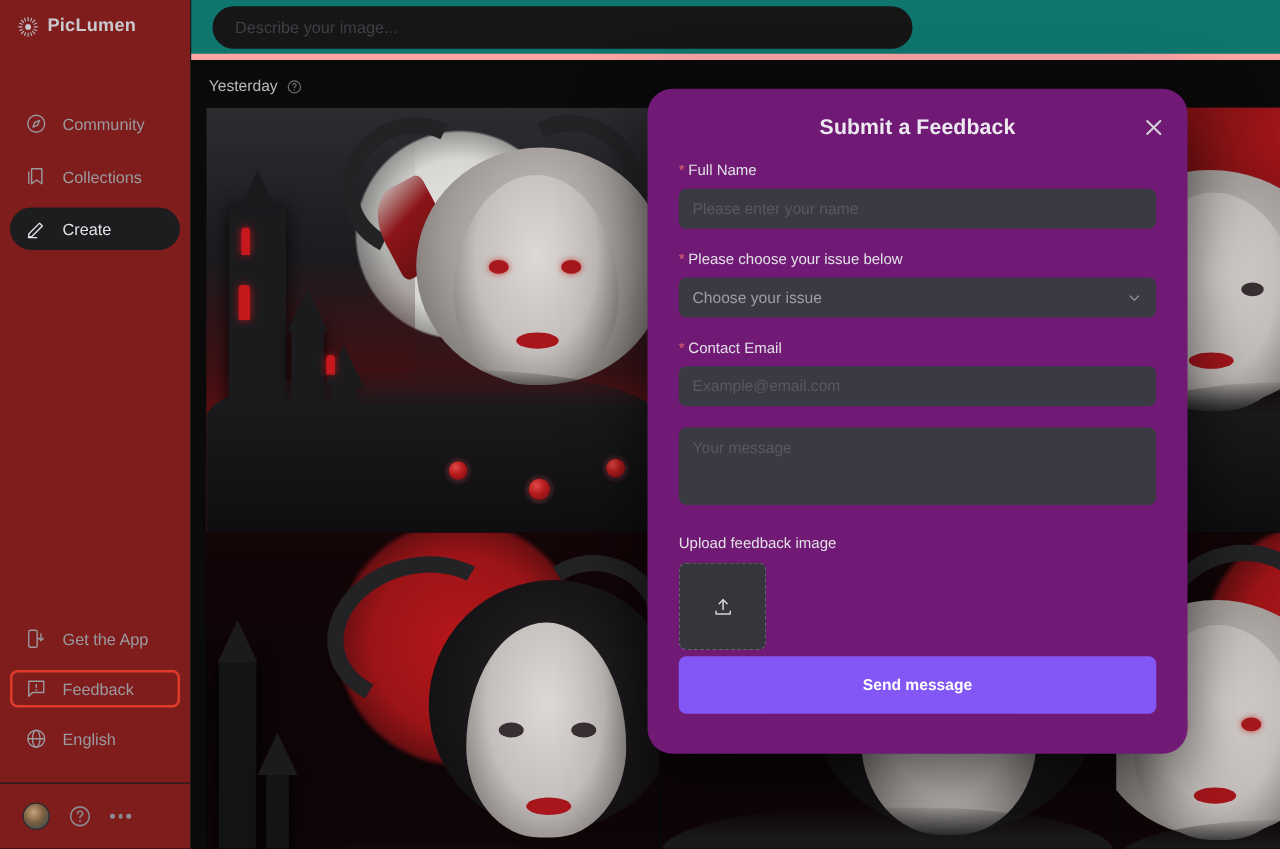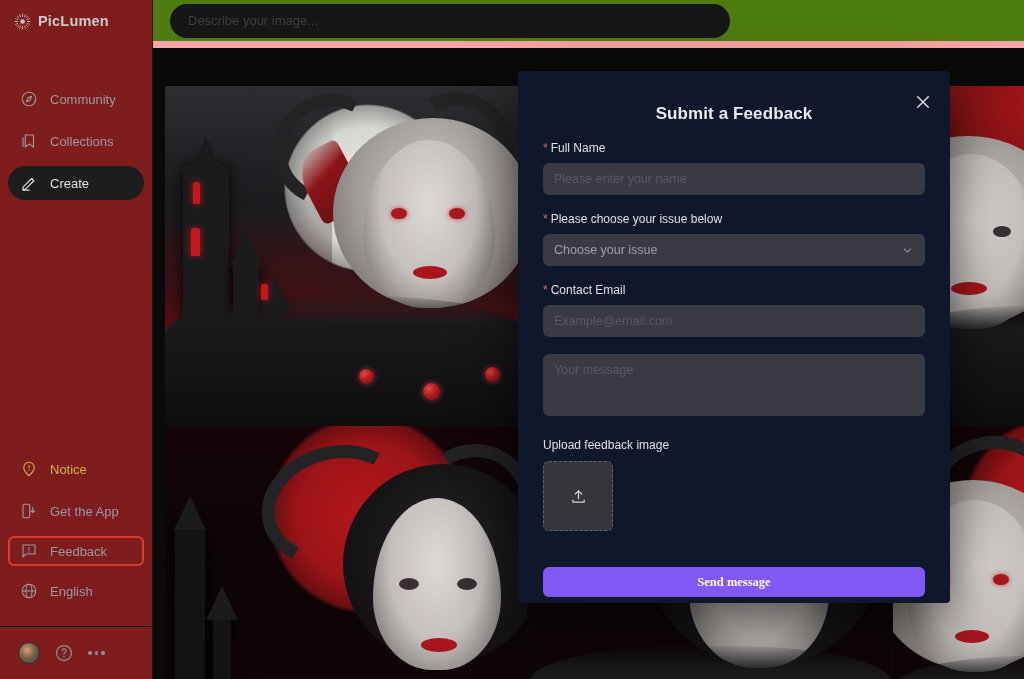--- a/index.html
+++ b/index.html
@@ -57,21 +57,21 @@
     background: radial-gradient(circle at 40% 35%, #c8a47a 0%, #7d5f42 45%, #2a4a55 100%);
     border: 1px solid #2c2c30; flex: 0 0 auto;
   }
   .round-ic { width: 20px; height: 20px; color: #8c8c92; flex:0 0 auto; }
   .dots { display: flex; gap: 3px; align-items: center; }
   .dots i { width: 3.5px; height: 3.5px; border-radius: 50%; background: #8c8c92; display:block; }
 
   
   #topbar {
     position: absolute; left: 153px; top: 0; right: 0; height: 48px;
-    background: #4d7c0f; border-bottom: 7px solid #fca5a5;
+    background: #0f766e; border-bottom: 5px solid #fca5a5;
     display: flex; align-items: center;
   }
   .prompt-pill {
     margin-left: 17px; width: 560px; height: 34px;
     background: #161617; border-radius: 18px;
     display: flex; align-items: center; padding: 0 18px;
     color: #3f3f45; font-size: 13px; cursor: text;
   }
 
   
@@ -173,24 +173,24 @@
   .gem {
     position: absolute; border-radius: 50%;
     background: radial-gradient(circle at 35% 32%, #e04a44 0%, #b31a1c 45%, #6c0e10 100%);
     box-shadow: 0 0 6px rgba(190,30,30,.55), 0 0 0 3px rgba(30,30,34,.9);
   }
 
   
   #modal {
     position: absolute; left: 518px; top: 71px;
     width: 432px; height: 532px;
-    background: #0f172a;
-    border-radius: 4px;
+    background: #701a75;
+    border-radius: 20px;
     box-shadow: 0 18px 60px rgba(0,0,0,.65);
-    padding: 12px 25px;
+    padding: 0 25px;
     z-index: 20;
   }
   .modal-title {
     text-align: center; color: #eceaf0; font-size: 17px; font-weight: 700;
     padding-top: 21px; letter-spacing: .1px;
   }
   .modal-close {
     position: absolute; right: 18px; top: 22px;
     width: 18px; height: 18px; color: #d6d4da; cursor: pointer;
   }
@@ -219,24 +219,24 @@
   }
   .ta::placeholder { color: #585862; }
   .upload-label { font-size: 12px; color: #e2e0e6; margin: 18px 0 9px; }
   .upload-box {
     width: 70px; height: 70px; border: 1px dashed #63636d;
     border-radius: 6px; background: #35353c;
     display: flex; align-items: center; justify-content: center; cursor: pointer;
   }
   .upload-ic { width: 17px; height: 17px; color: #d4d4da; }
   .send-btn {
-    position: absolute; left: 25px; right: 25px; bottom: 6px;
-    height: 30px; border: none; border-radius: 6px;
+    position: absolute; left: 25px; right: 25px; bottom: 32px;
+    height: 46px; border: none; border-radius: 6px;
     background: #8257f5; color: #fff;
-    font-size: 12.5px; font-weight: 700; font-family: Liberation Serif, serif; cursor: pointer;
+    font-size: 12.5px; font-weight: 700; font-family: Liberation Sans, sans-serif; cursor: pointer;
   }
 </style>
 </head>
 <body>
 
 <div id="app">
 
   <div id="sidebar">
 
     <div class="brand">
@@ -282,28 +282,20 @@
       <div class="nav-item active">
         <svg class="ic" viewBox="0 0 24 24" fill="none" stroke="currentColor" stroke-width="1.5">
           <path d="M4 17.5L15.5 6l3 3L7 20.5H4z" stroke-linejoin="round"></path>
             <line x1="3" y1="21.5" x2="13" y2="21.5"></line>
         </svg>
         <span>Create</span>
       </div>
     </div>
 
     <div class="nav-bottom">
-      <div class="nav-item notice">
-        <svg class="ic" viewBox="0 0 24 24" fill="none" stroke="currentColor" stroke-width="1.5">
-          <path d="M12 21s7-6.2 7-11a7 7 0 10-14 0c0 4.8 7 11 7 11z" stroke-linejoin="round"></path>
-          <line x1="12" y1="7" x2="12" y2="11"></line>
-            <circle cx="12" cy="13.6" r=".9" fill="currentColor" stroke="none"></circle>
-        </svg>
-        <span>Notice</span>
-      </div>
       <div class="nav-item">
         <svg class="ic" viewBox="0 0 24 24" fill="none" stroke="currentColor" stroke-width="1.5">
           <rect x="4" y="3" width="9" height="18" rx="2"></rect>
             <path d="M17 7v7m0 0l-2.5-2.5M17 14l2.5-2.5" stroke-linecap="round"></path>
         </svg>
         <span>Get the App</span>
       </div>
       <div class="nav-item highlight">
         <svg class="ic" viewBox="0 0 24 24" fill="none" stroke="currentColor" stroke-width="1.5">
           <path d="M4 4h16v12H8l-4 4z" stroke-linejoin="round"></path>
@@ -338,20 +330,28 @@
     </div>
   </div>
 
   <div id="topbar">
     <div class="prompt-pill">
       <span>Describe your image...</span>
     </div>
   </div>
 
   <div id="content">
+    <div class="day-head">
+      <span>Yesterday</span>
+      <svg class="day-help" viewBox="0 0 24 24" fill="none" stroke="currentColor" stroke-width="1.8">
+        <circle cx="12" cy="12" r="9"></circle>
+        <path d="M9.7 9.3a2.4 2.4 0 114.2 1.6c-.8.8-1.9 1.2-1.9 2.4" stroke-linecap="round"></path>
+        <circle cx="12" cy="16.6" r="1" fill="currentColor" stroke="none"></circle>
+      </svg>
+    </div>
 
     <div class="grid">
 
       <div class="cell">
         <div class="art">
           <div class="sky-moon"></div>
           <div class="castle"></div>
           <div class="spire" style="left:18px;bottom:0;width:46px;height:260px;"></div>
           <div class="spire" style="left:68px;bottom:0;width:26px;height:165px;"></div>
           <div class="spire" style="left:100px;bottom:0;width:20px;height:120px;"></div>

